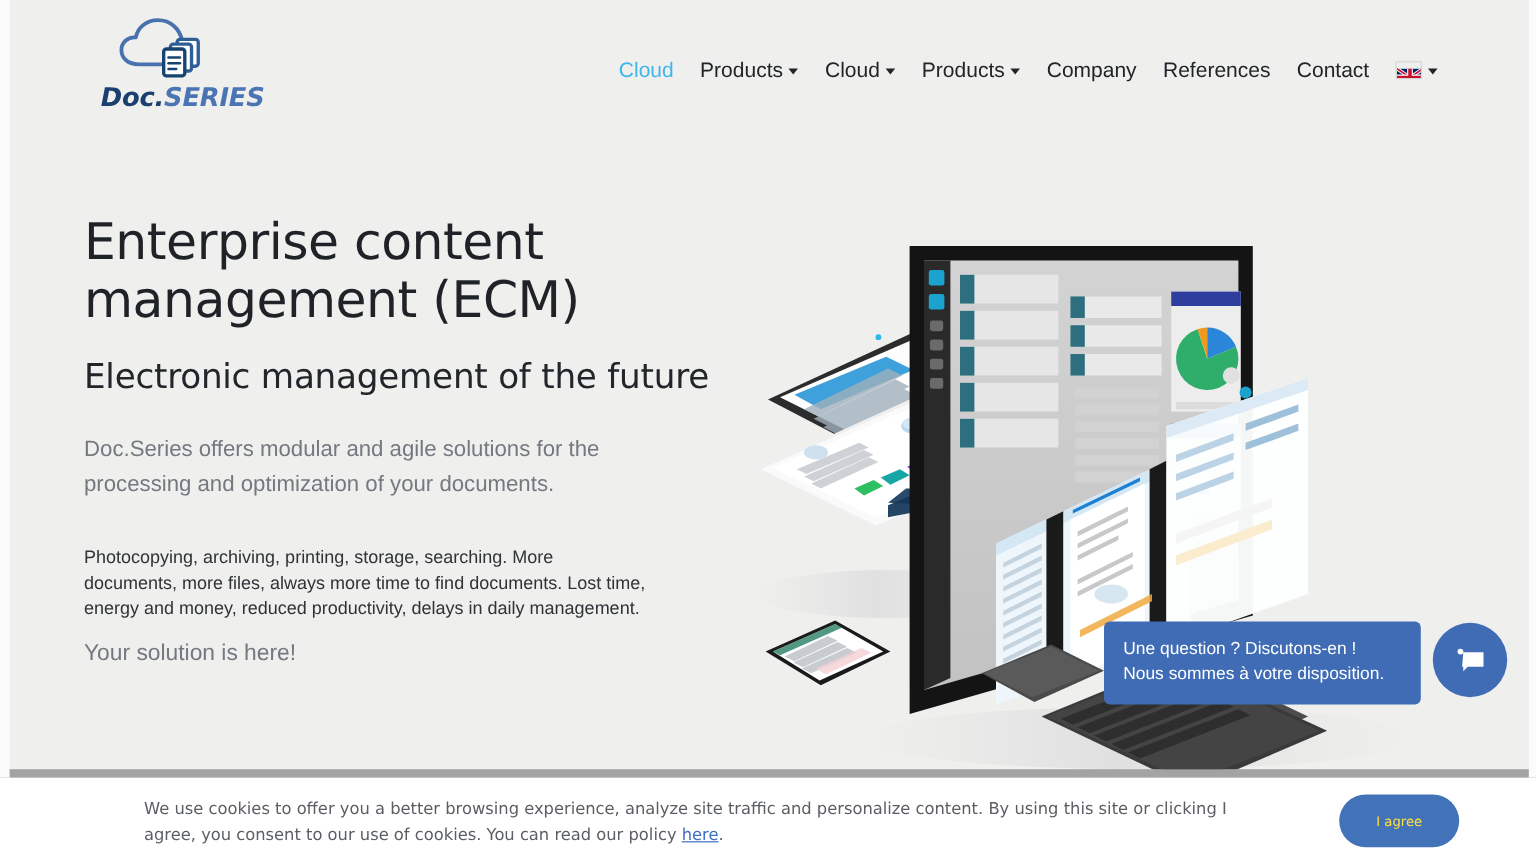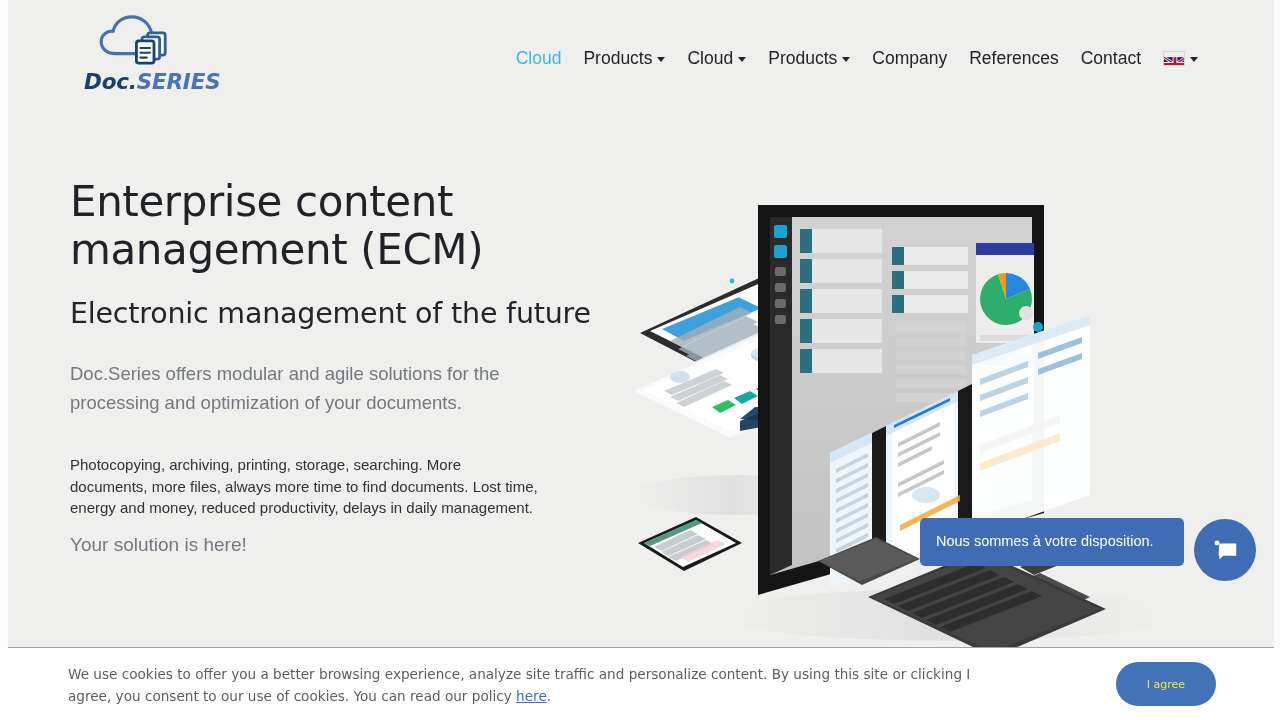--- a/index.html
+++ b/index.html
@@ -42,21 +42,21 @@
     z-index: 6;
   }
 
   
   .hero-band {
     position: absolute;
     left: 0; top: 0;
     width: 1280px;
     height: 648px;
     background: #efefee;
-    border-bottom: 1px solid #a3a3a3;
+    border-bottom: 7px solid #a3a3a3;
     overflow: hidden;
   }
 
   
   .site-header {
     position: absolute;
     left: 0; top: 0;
     width: 1280px;
     height: 118px;
     z-index: 20;
@@ -234,21 +234,21 @@
     position: absolute;
     left: 0; top: 649px;
     width: 1280px;
     height: 71px;
     background: #ffffff;
     display: flex;
     align-items: center;
     z-index: 40;
   }
   .cookie-text {
-    margin-left: 68px;
+    margin-left: 120px;
     width: 930px;
     font-family: "DejaVu Sans", sans-serif;
     font-size: 13.6px;
     line-height: 22px;
     color: #5b5f63;
   }
   .cookie-text a {
     color: #3d6fc4;
     text-decoration: underline;
   }
@@ -530,20 +530,21 @@
 
     <div class="hero-copy">
       <h1 class="hero-title">Enterprise content management (ECM)</h1>
       <h2 class="hero-subtitle">Electronic management of the future</h2>
       <p class="hero-lead">Doc.Series offers modular and agile solutions for the processing and optimization of your documents.</p>
       <p class="hero-body">Photocopying, archiving, printing, storage, searching. More documents, more files, always more time to find documents. Lost time, energy and money, reduced productivity, delays in daily management.</p>
       <p class="hero-cta-text">Your solution is here!</p>
     </div>
 
     <div class="chat-bubble">
+      <span>Une question ? Discutons-en !</span>
       <span>Nous sommes à votre disposition.</span>
     </div>
     <button class="chat-fab">
       <svg viewBox="0 0 32 32">
         <circle cx="7.5" cy="8.5" r="2.6" fill="#ffffff"></circle>
         <path d="M10 9 L28 9 L28 22 L14 22 L10 26 L10 22 L9 22 Z" fill="#ffffff"></path>
       </svg>
     </button>
   </div>
 

